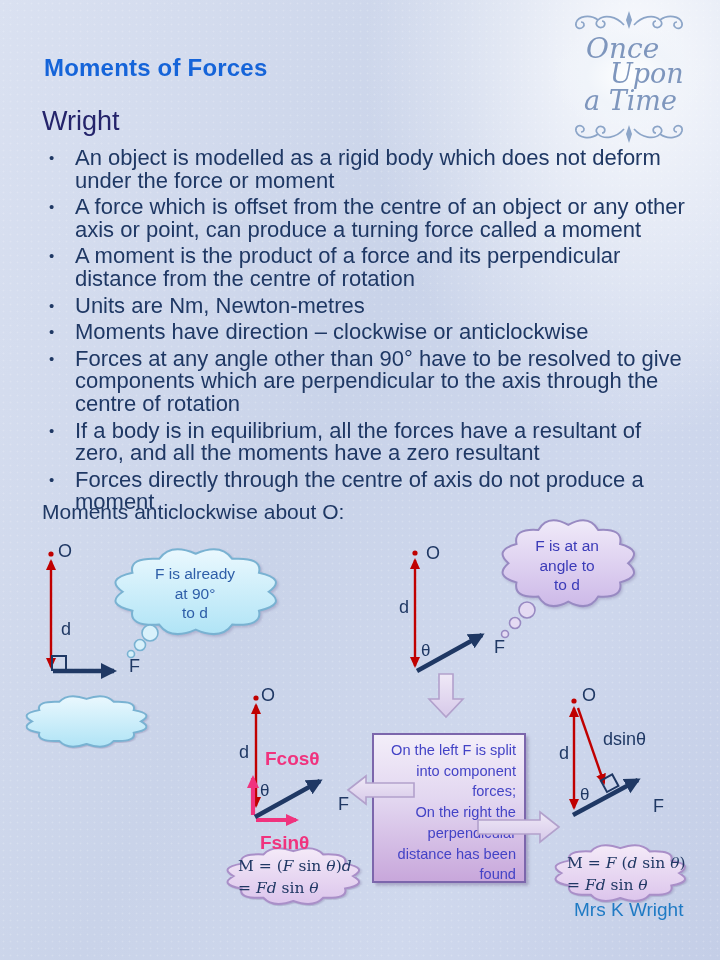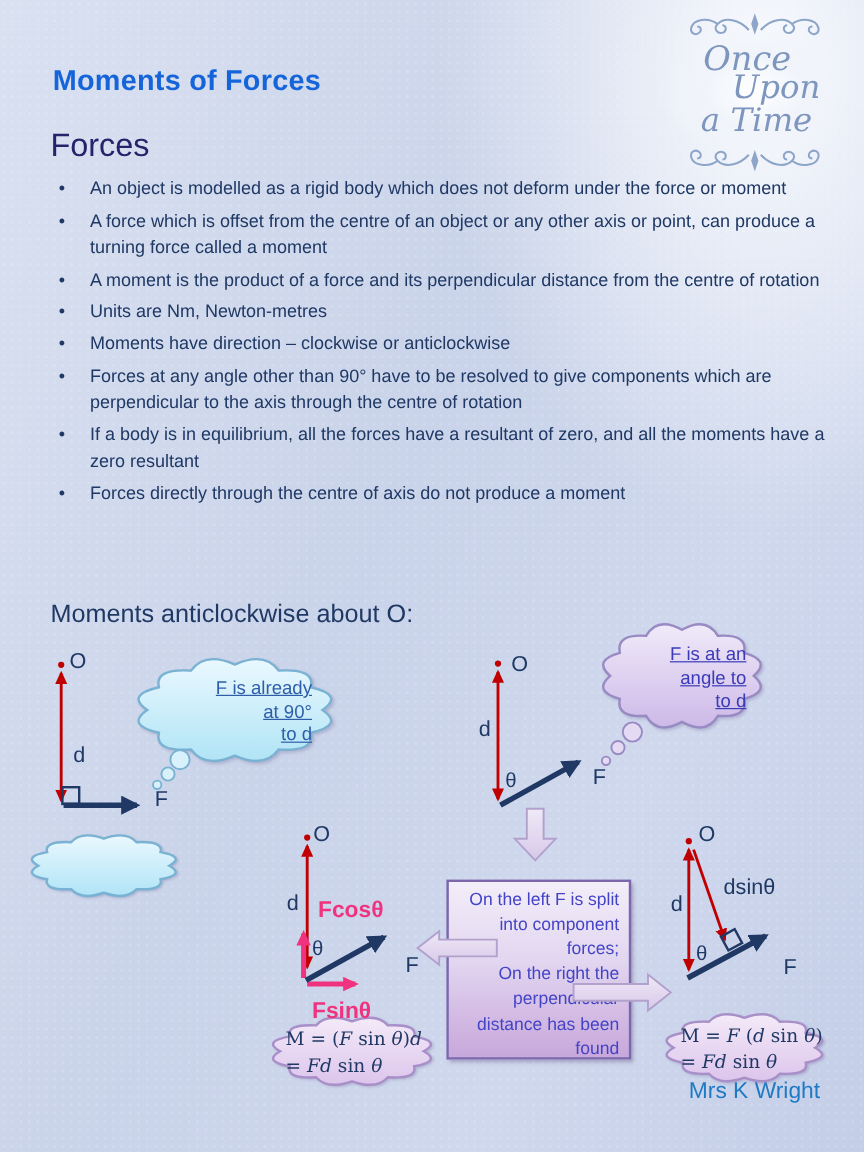--- a/index.html
+++ b/index.html
@@ -12,63 +12,63 @@
   }
   .page::before{
     content:""; position:absolute; inset:0; z-index:0; pointer-events:none;
     background-image:radial-gradient(rgba(255,255,255,.55) .8px, transparent 1.1px);
     background-size:7px 7px; opacity:.35;
   }
   .abs{position:absolute;}
   .title{left:44px; top:54px; font-size:24px; font-weight:bold; color:#1564D9; letter-spacing:.2px;}
   .heading{left:42px; top:106px; font-size:27px; color:#24246B;}
   .bullets{left:42px; top:147px; width:652px; list-style:none; margin:0; padding:0;}
-  .bullets li{position:relative; padding-left:33px; margin:0 0 4px 0; font-size:15px; line-height:22.6px; color:#1F3864;}
+  .bullets li{position:relative; padding-left:33px; margin:0 0 4px 0; font-size:22px; line-height:22.6px; color:#1F3864;}
   .bullets li::before{content:"•"; position:absolute; left:7px; top:0; font-size:15px; color:#1F3864;}
   .subtitle{left:42px; top:500px; font-size:21px; color:#1F3864;}
   .credit{left:574px; top:899px; font-size:19px; color:#1F7AC4;}
 
   
   .logo{left:546px; top:8px; width:166px; height:138px; z-index:1;}
   .logo-oval{position:absolute; left:6px; top:12px; width:154px; height:112px; border-radius:50%;
     background:radial-gradient(closest-side,#feffff 0%,#f0f4fa 55%,rgba(238,243,249,0) 100%);}
   .logo-line{position:absolute; font-family:"DejaVu Serif", serif; font-style:italic; color:#7E96BD; white-space:nowrap;}
   .logo-l1{left:40px; top:24px; font-size:28px;}
   .logo-l2{left:64px; top:50px; font-size:27px;}
   .logo-l3{left:38px; top:77px; font-size:27px;}
   .flourish{position:absolute; left:18px; width:130px; height:24px;}
   .flourish.top{top:2px;}
   .flourish.bottom{top:112px; transform:scaleY(-1);}
 
   
   .lbl{position:absolute; z-index:3; font-size:18px; color:#1F3864;}
   .lbl-theta{font-size:17px;}
   .lbl-pink{color:#F0337E; font-size:19px;font-weight:bold;}
-  .cloud-txt{position:absolute; z-index:3; text-align:right; font-size:15.5px; line-height:1.27; color:#2E5EA8;text-decoration:underline;}
+  .cloud-txt{position:absolute; z-index:3; text-align:center; font-size:15.5px; line-height:1.27; color:#2E5EA8;}
   .cloud-txt.lav{color:#3B3BB8;}
   .formula{position:absolute; z-index:3; font-family:"DejaVu Serif", serif; font-size:15.5px; color:#203864; line-height:1.45;}
   .formula i{font-style:italic;}
   .f-center{text-align:center;}
 
   .note-box{position:absolute; z-index:1; left:372px; top:733px; width:154px; height:150px; box-sizing:border-box;
     border:2px solid #7C66AC; background:linear-gradient(#F3EEF9 0%,#E2D6F0 45%,#C8A7DB 100%);
     padding:5px 8px; font-size:14.6px; line-height:1.42; color:#4343C6;
     box-shadow:2.5px 2.5px 3px rgba(90,70,120,.35);}
   .note-box .p1{margin:0; text-align:right;}
   .note-box .p2{margin:0; text-align:right;}
 
   .overlay{position:absolute; inset:0; z-index:2; pointer-events:none;}
 </style>
 </head>
 <body>
 
 <div class="page">
 
   <div class="abs title">Moments of Forces</div>
-  <div class="abs heading">Forces</div>
+  <div class="abs heading">Wright</div>
 
   <div class="abs logo">
     <div class="logo-oval"></div>
     <svg class="flourish top" viewBox="0 0 130 24">
       <g stroke="#8CA5C8" stroke-width="1.7" fill="none">
         <path d="M60,15 C52,6 40,4 34,10 C30,14 34,19 39,17 C42,15 41,11 38,11"></path>
         <path d="M34,10 C26,4 14,6 12,13 C11,18 16,20 19,17 C21,15 20,12 17,12"></path>
         <g transform="translate(130,0) scale(-1,1)">
           <path d="M60,15 C52,6 40,4 34,10 C30,14 34,19 39,17 C42,15 41,11 38,11"></path>
           <path d="M34,10 C26,4 14,6 12,13 C11,18 16,20 19,17 C21,15 20,12 17,12"></path>

